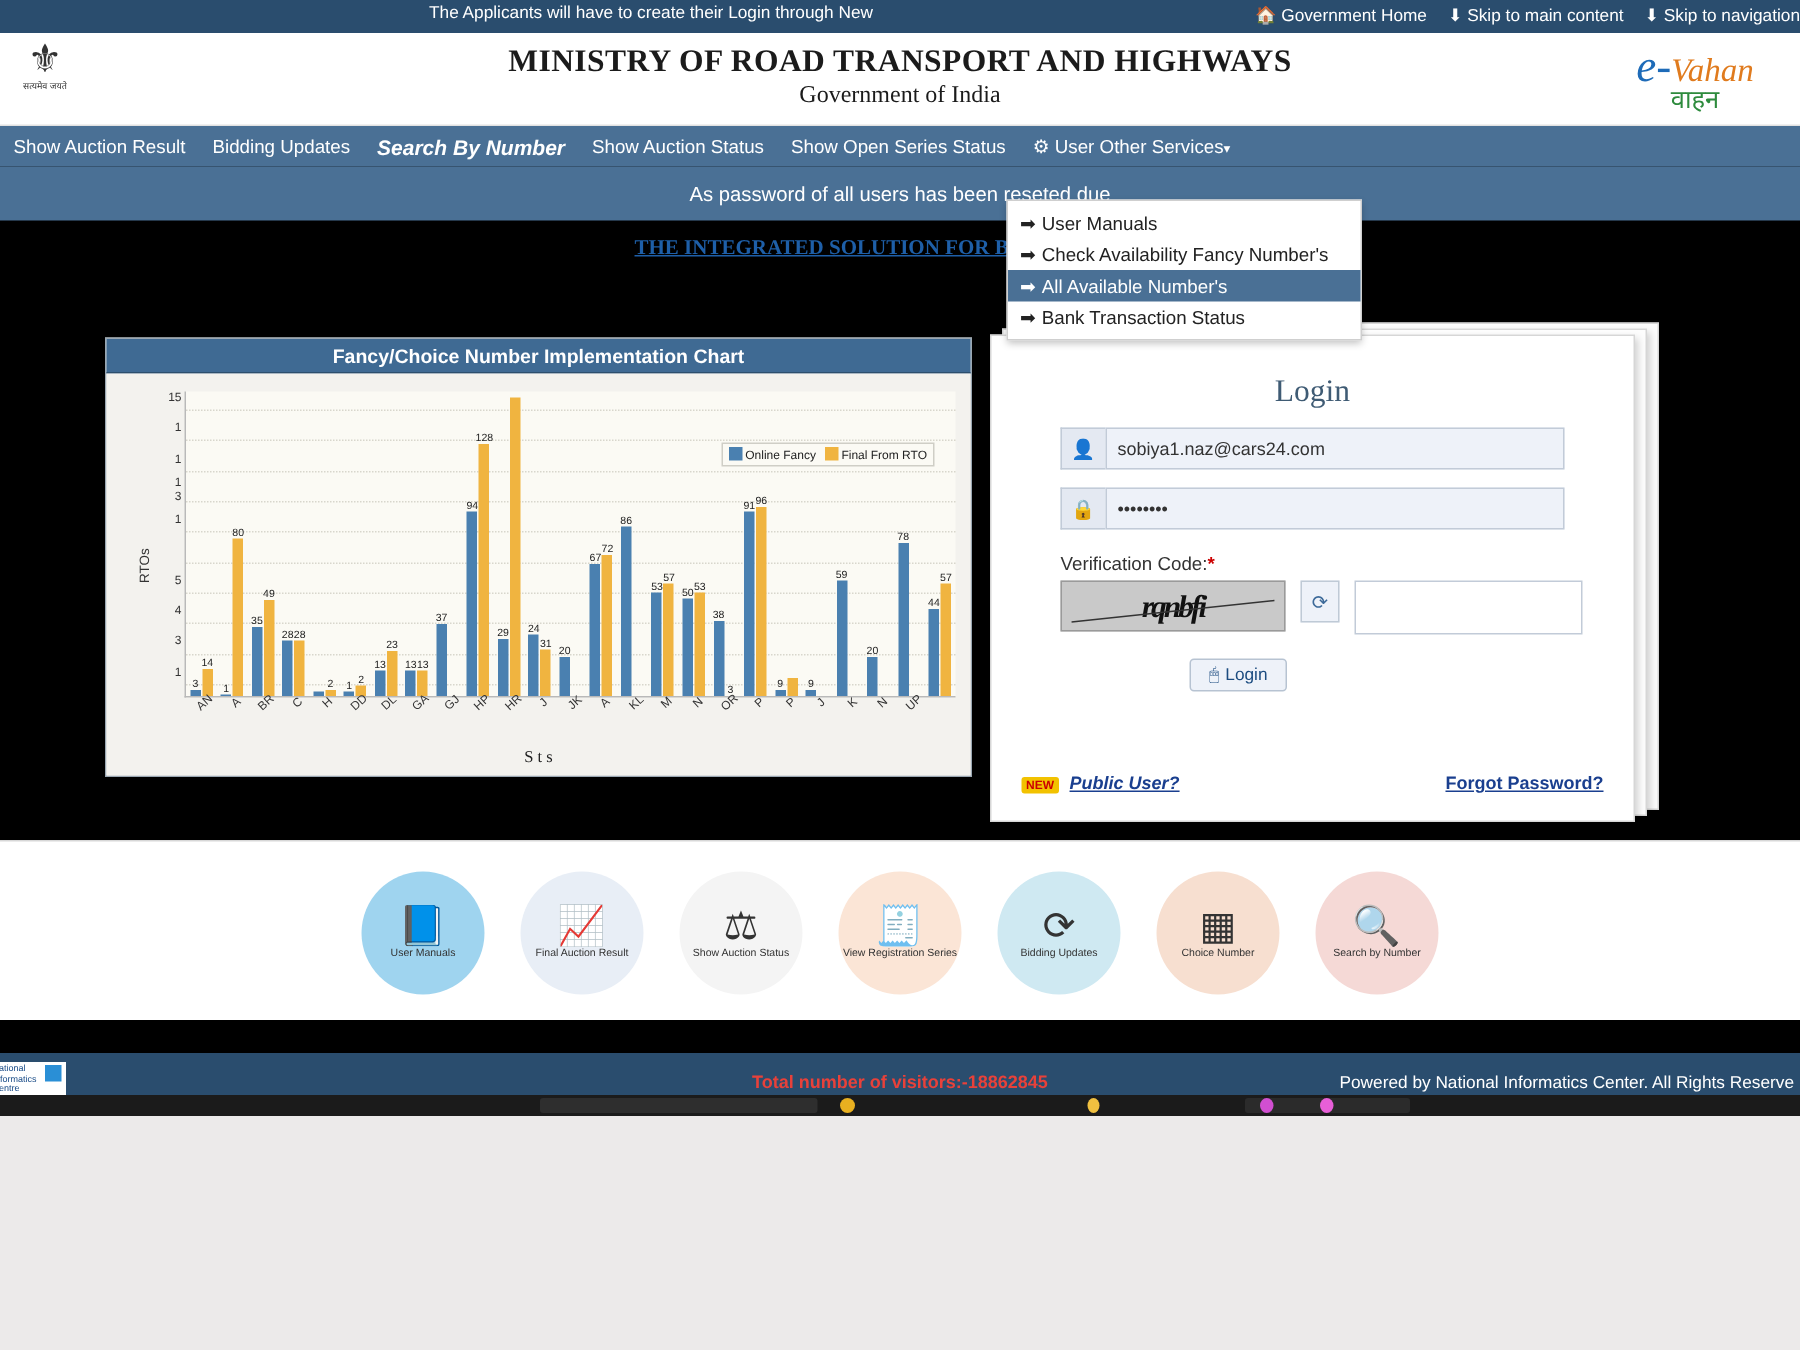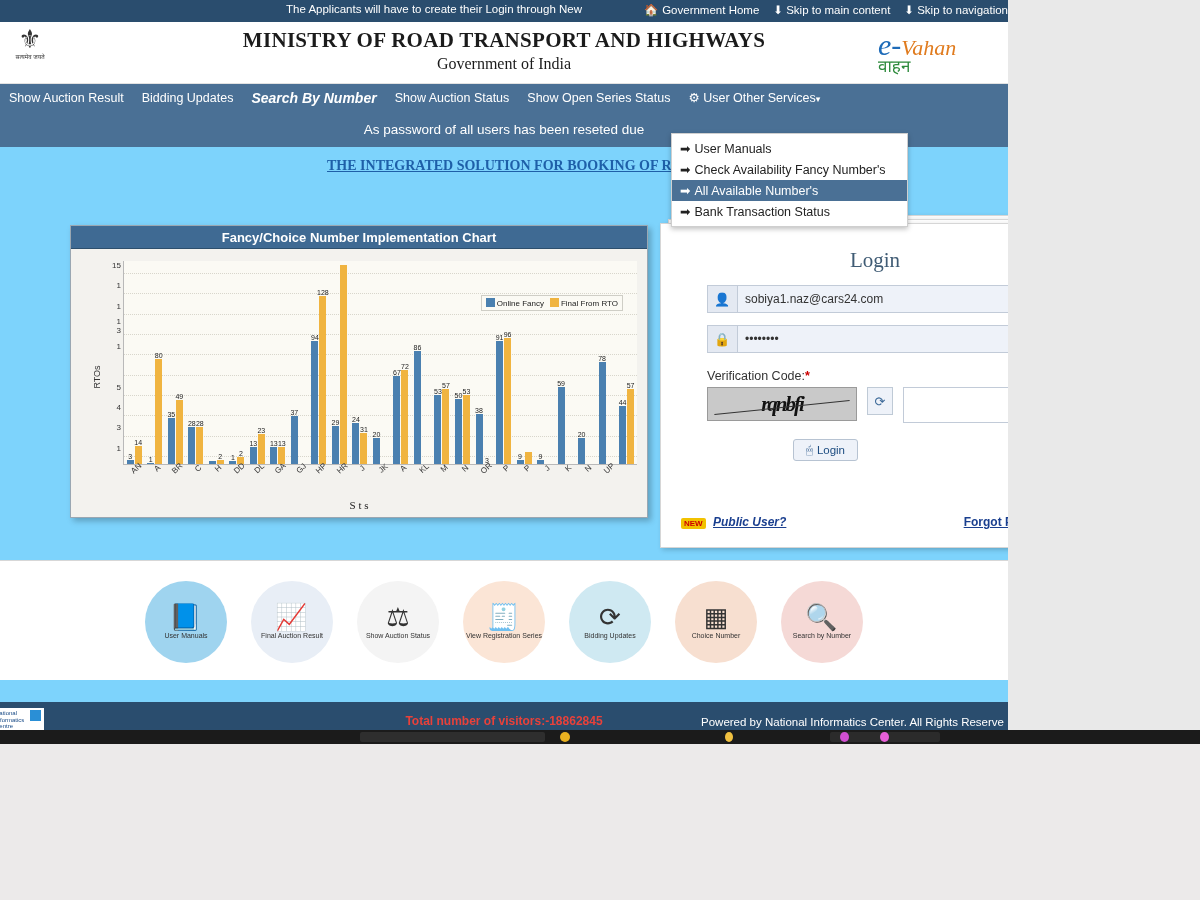--- a/index.html
+++ b/index.html
@@ -4,21 +4,21 @@
 <style>
   * { box-sizing: border-box; }
   html, body { margin:0; padding:0; }
   body {
     width:1200px; height:900px;
     font-family:"Liberation Sans", sans-serif;
     background:#e9e9e9;
     overflow:hidden;
     position:relative;
   }
-  .page { width:1008px; height:730px; background:#7dd3fc; position:relative; overflow:hidden; }
+  .page { width:1200px; height:730px; background:#000000; position:relative; overflow:hidden; }
 
   
   .topbar {
     height:22px; background:#2a4d6e; color:#fff; font-size:11.5px;
     display:flex; align-items:center; position:relative;
   }
   .marquee {
     position:absolute; left:286px; top:3px; white-space:nowrap;
     font-size:11.5px; color:#fff;
   }
@@ -37,21 +37,21 @@
   }
   .emblem .glyph { font-size:26px; line-height:26px; display:block; }
   .emblem .motto { font-size:6px; letter-spacing:0; }
   .mintitle {
     text-align:center; padding-top:6px;
     font-family:"Liberation Serif", serif;
   }
   .mintitle .l1 { font-size:21px; font-weight:bold; color:#1b1b1b; letter-spacing:.3px; }
   .mintitle .l2 { font-size:16px; font-weight:normal; color:#1b1b1b; margin-top:2px; }
   .brand {
-    position:absolute; right:10px; top:6px; text-align:left; width:120px;
+    position:absolute; right:10px; top:6px; text-align:center; width:120px;
   }
   .brand .e { font-family:"Liberation Serif", serif; font-style:italic; font-size:30px; color:#1e6bb8; }
   .brand .v { font-size:22px; color:#e07b1e; font-family:"Liberation Serif", serif; font-style:italic; }
   .brand .hi { font-size:17px; color:#2e8b3d; margin-top:-8px; }
 
   
   .nav {
     height:27px; background:#4a7095; color:#fff; display:flex; align-items:center;
     font-size:12.5px; position:relative;
   }

